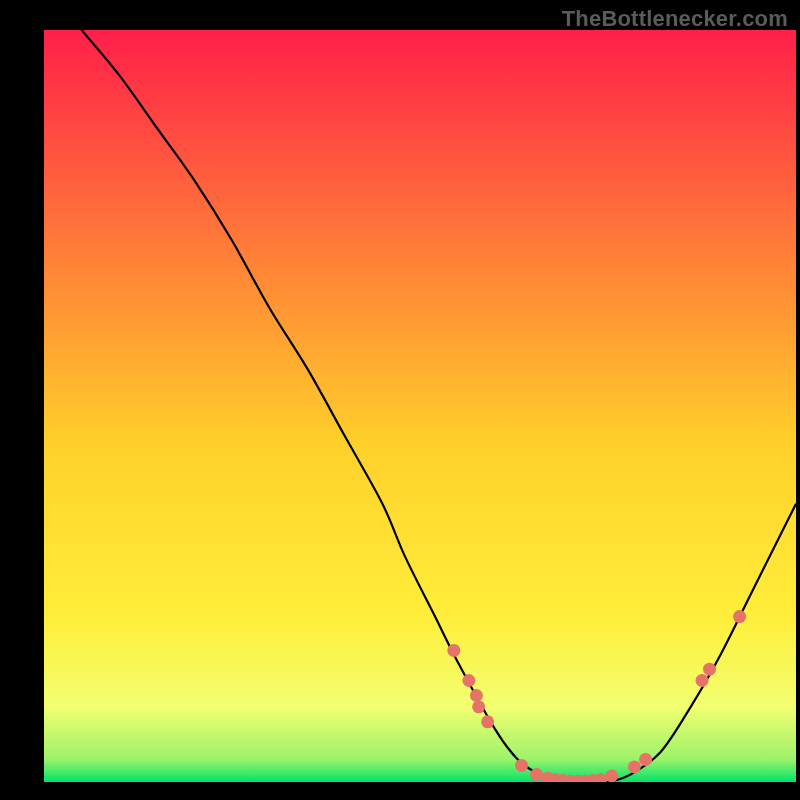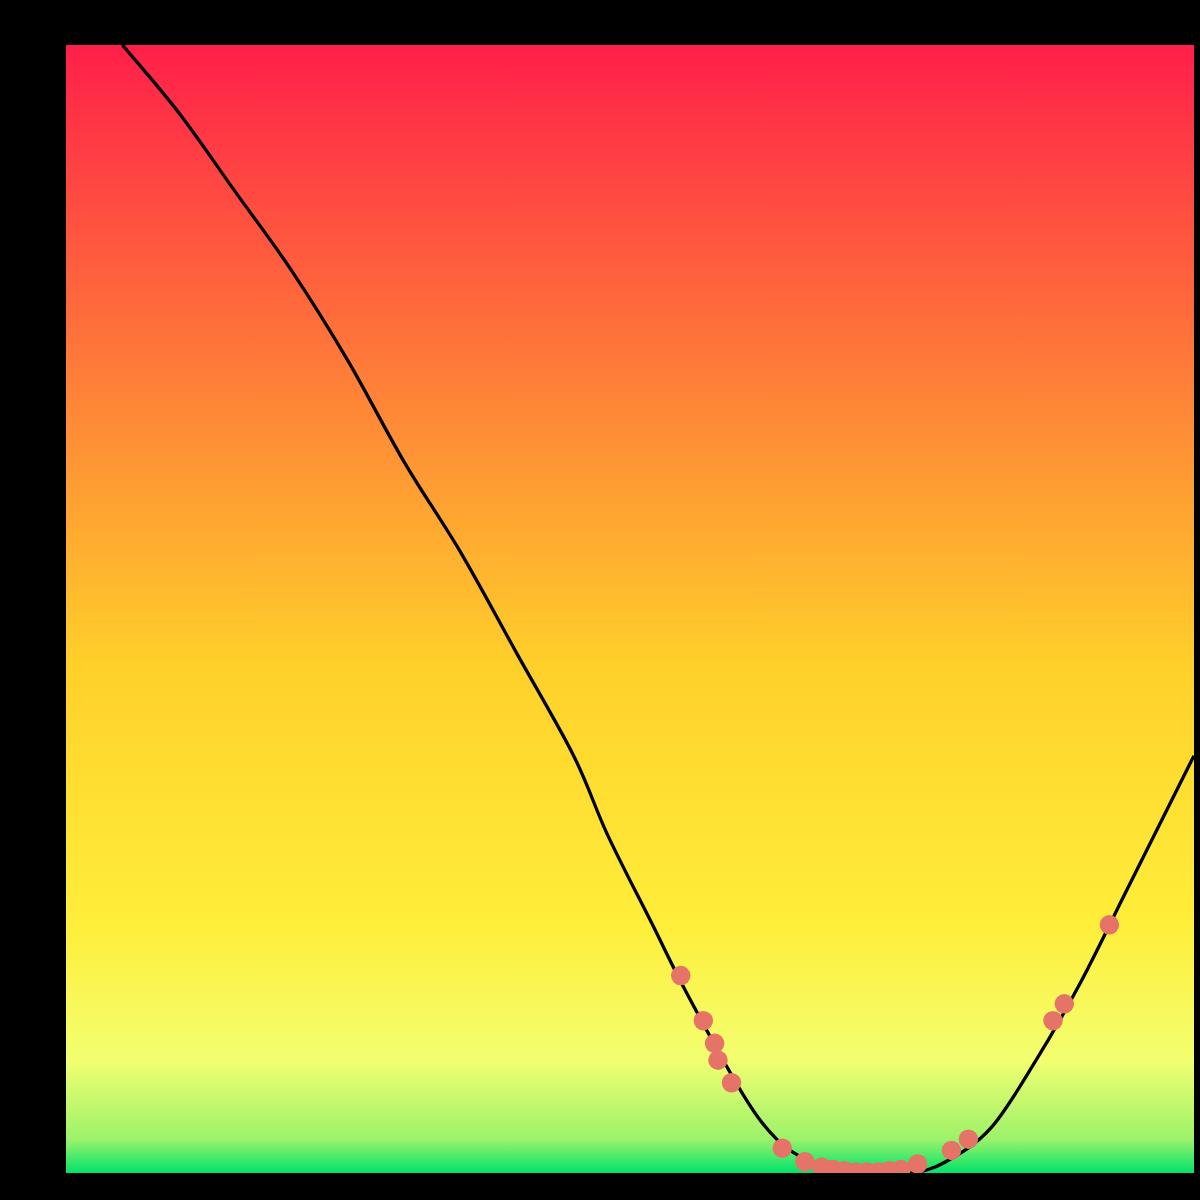--- a/index.html
+++ b/index.html
@@ -37,20 +37,21 @@
   svg.plot {
     display: block;
     width: 752px;
     height: 752px;
   }
 </style>
 </head>
 <body>
 
 <div class="frame">
+  <div class="watermark">TheBottlenecker.com</div>
 
   <div class="plot-wrap">
     <svg class="plot" viewBox="0 0 752 752" preserveAspectRatio="none">
       <defs>
         <linearGradient id="bg-grad" x1="0" y1="0" x2="0" y2="1">
           <stop id="g0" offset="0%" stop-color="#ff1f49"></stop>
           <stop id="g1" offset="55%" stop-color="#ffd02a"></stop>
           <stop id="g2" offset="78%" stop-color="#ffee3a"></stop>
           <stop id="g3" offset="90%" stop-color="#f2ff70"></stop>
           <stop id="g4" offset="97%" stop-color="#9cf26a"></stop>

